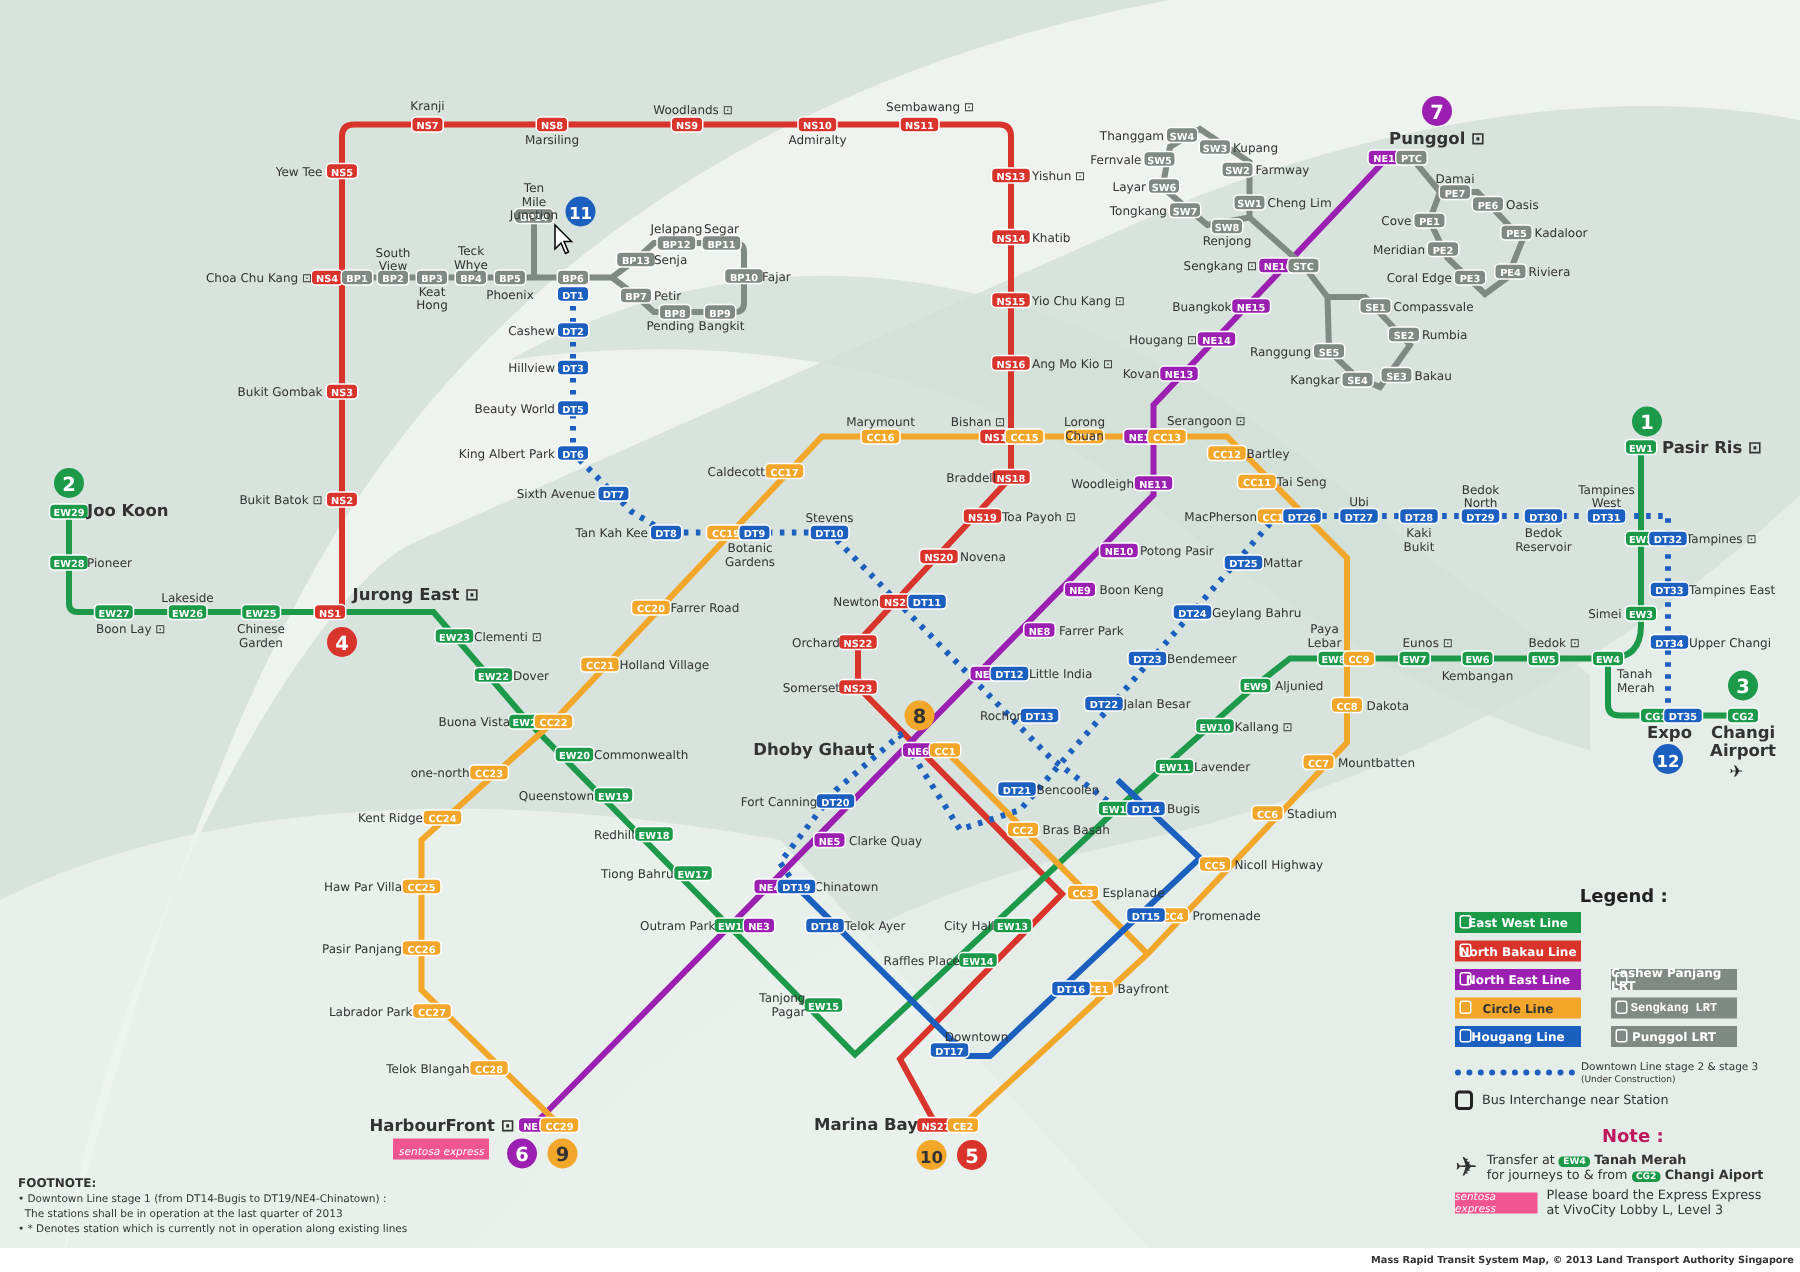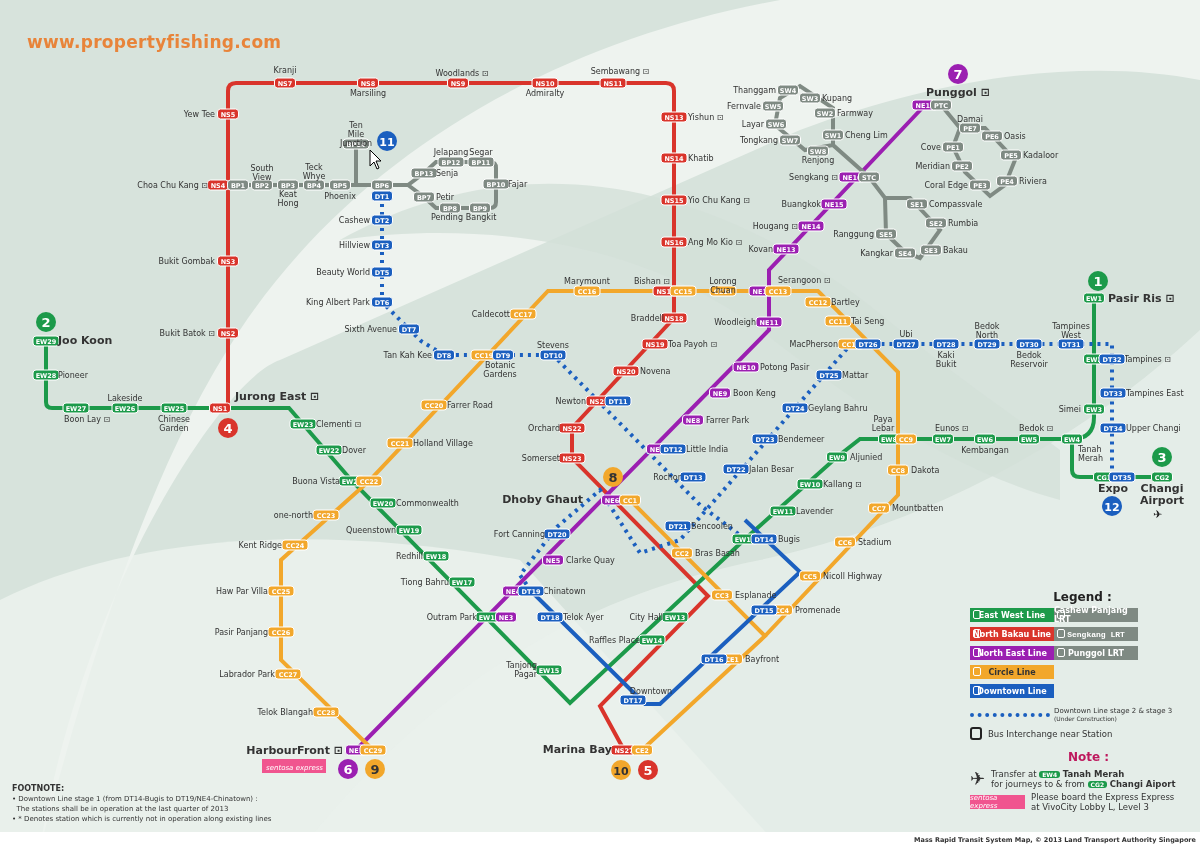--- a/index.html
+++ b/index.html
@@ -20,21 +20,20 @@
   .sentosa{background:#f0558f;color:#fff;font-size:7px;font-style:italic;width:55px;height:14px;display:flex;align-items:center;justify-content:flex-end;padding-right:3px;box-sizing:border-box;}
   .footnote{position:absolute;left:12px;top:784px;font-size:7px;color:#333;line-height:10px;}
   .footnote b{font-size:8px;}
   .credit{position:absolute;right:4px;top:836px;font-size:6.5px;color:#333;font-weight:bold;}
   .bottomstrip{position:absolute;left:0;top:832px;width:1200px;height:16px;background:#fff;}
 </style>
 </head>
 <body>
 
 <div id="map" class="bg">
-  <div class="watermark">www.propertyfishing.com</div>
 
   <svg id="svgmap" width="1200" height="848" viewBox="0 0 1200 848" style="position:absolute;left:0;top:0;">
 
     <path d="M0 848 L0 600 C120 540 300 520 520 560 L780 848 Z" fill="#e9f0eb"></path>
     <path d="M40 848 C80 600 220 380 280 360 L800 130 C960 70 1100 60 1200 80 L1200 0 L780 0 C560 40 360 150 240 330 C140 480 80 700 40 848 Z" fill="#eef3ef"></path>
     <path d="M300 850 C420 700 560 600 760 560 C900 530 1060 460 1200 330 L1200 848 Z" fill="#eaf1ec" opacity="0.7"></path>
     <path d="M340 240 C500 150 700 160 900 330 C960 380 1020 420 1060 450 L1060 500 C950 470 850 400 760 330 C640 240 480 220 340 240 Z" fill="#d3e0d8" opacity="0.8"></path>
 
     <g id="lines">
 
@@ -933,41 +932,41 @@
     <path d="M370 150 L370 166 L374 162 L377 169 L379 168 L376 161 L381 161 Z" fill="#fff" stroke="#000" stroke-width="1"></path>
 
     <rect x="262" y="759" width="64" height="14" fill="#f0558f"></rect>
     <text x="323" y="770" font-size="7" fill="#fff" text-anchor="end" font-style="italic">sentosa express</text>
 
     <text x="1153" y="518" font-size="11" fill="#222">✈</text>
   </svg>
 
   <div class="legend">
     <h4>Legend :</h4>
-    <div style="display:flex;gap:0;">
+    <div style="display:flex;gap:20px;align-items:flex-end;">
       <div id="legend-lines">
           <div class="lg-item" style="background: rgb(28, 154, 74); margin-bottom: 5px;">
             <span class="bx"></span>
             <span>East West Line</span>
           </div>
           <div class="lg-item" style="background: rgb(217, 52, 43); margin-bottom: 5px;">
             <span class="bx"></span>
             <span>North Bakau Line</span>
           </div>
           <div class="lg-item" style="background: rgb(155, 31, 177); margin-bottom: 5px;">
             <span class="bx"></span>
             <span>North East Line</span>
           </div>
           <div class="lg-item" style="background: rgb(242, 167, 43); margin-bottom: 5px; color: rgb(51, 51, 51);">
             <span class="bx"></span>
             <span>Circle Line</span>
           </div>
           <div class="lg-item" style="background: rgb(27, 95, 191); margin-bottom: 5px;">
             <span class="bx"></span>
-            <span>Downtown Line</span>
+            <span>Hougang Line</span>
           </div>
         </div>
       <div id="legend-lrt">
           <div class="lg-item" style="background: rgb(127, 138, 131); margin-bottom: 5px;">
             <span class="bx"></span>
             <span>Cashew Panjang LRT</span>
           </div>
           <div class="lg-item" style="background: rgb(127, 138, 131); margin-bottom: 5px; font-family: Liberation Mono, monospace;">
             <span class="bx"></span>
             <span>Sengkang LRT</span>

